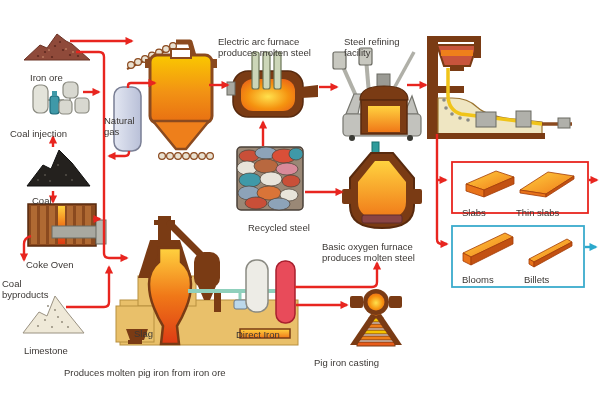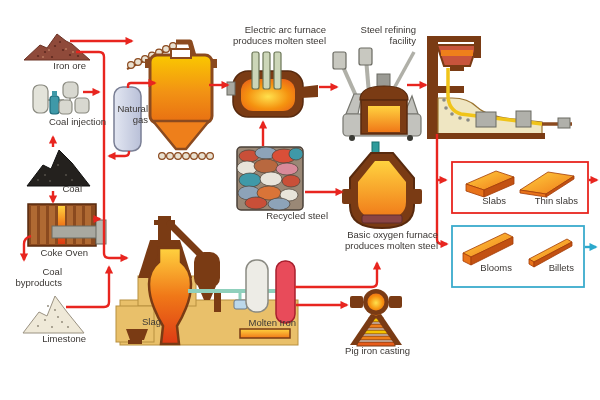--- a/index.html
+++ b/index.html
@@ -1,20 +1,20 @@
 <!DOCTYPE html>
 <html style="--background: #ffffff; --text: #3b3734; --arrow_red: #e8251f; --arrow_blue: #2ba8cc; --slabs_box_border: #e8251f; --blooms_box_border: #3aabcd; --furnace_brown: #7a3b14; --molten_yellow: #ffd23f; --molten_orange: #f07818; --platform_tan: #e9c06a;"><head>
 <meta charset="utf-8">
 <style>
   html,body{margin:0;padding:0;}
   #stage{position:relative;width:600px;height:400px;background:var(--background,#fff);overflow:hidden;
          font-family:"Liberation Sans",sans-serif;}
   #art{position:absolute;left:0;top:0;}
   .label{position:absolute;font-size:9.5px;line-height:10.5px;color:var(--text,#3b3734);
-         text-align:right;white-space:pre-line;}
+         text-align:left;white-space:pre-line;margin-top:12px;}
   .flow{fill:none;stroke:var(--arrow_red,#e8251f);stroke-width:2.4;stroke-linejoin:round;}
   .flow-b{fill:none;stroke:var(--arrow_blue,#2ba8cc);stroke-width:2.4;}
   #mr{fill:var(--arrow_red,#e8251f);} #mb{fill:var(--arrow_blue,#2ba8cc);}
   .boxR{fill:#fff;stroke:var(--slabs_box_border,#e8251f);stroke-width:1.8;}
   .boxB{fill:#fff;stroke:var(--blooms_box_border,#3aabcd);stroke-width:1.8;}
 </style>
 </head>
 <body>
 
 <div id="stage">
@@ -345,21 +345,22 @@
 <div class="label" style="left:2px;top:267px;width:60px">Coal
 byproducts</div>
 <div class="label" style="left:24px;top:334px;width:62px">Limestone</div>
 <div class="label" style="left:218px;top:25px;width:108px">Electric arc furnace
 produces molten steel</div>
 <div class="label" style="left:344px;top:25px;width:72px">Steel refining
 facility</div>
 <div class="label" style="left:248px;top:211px;width:80px">Recycled steel</div>
 <div class="label" style="left:322px;top:230px;width:116px">Basic oxygen furnace
 produces molten steel</div>
-<div class="label" style="left:127px;top:317px;width:34px">Slag</div>
-<div class="label" style="left:236px;top:318px;width:60px">Molten Iron</div>
+<div class="label" style="left:134px;top:317px;width:34px">Slag</div>
+<div class="label" style="left:236px;top:318px;width:60px">Direct Iron</div>
+<div class="label" style="left:64px;top:356px;width:200px">Produces molten pig iron from iron ore</div>
 <div class="label" style="left:314px;top:346px;width:96px">Pig iron casting</div>
 <div class="label" style="left:462px;top:196px;width:44px">Slabs</div>
 <div class="label" style="left:516px;top:196px;width:62px">Thin slabs</div>
 <div class="label" style="left:462px;top:263px;width:50px">Blooms</div>
 <div class="label" style="left:524px;top:263px;width:50px">Billets</div>
 
 </div>
 
 </body></html>

